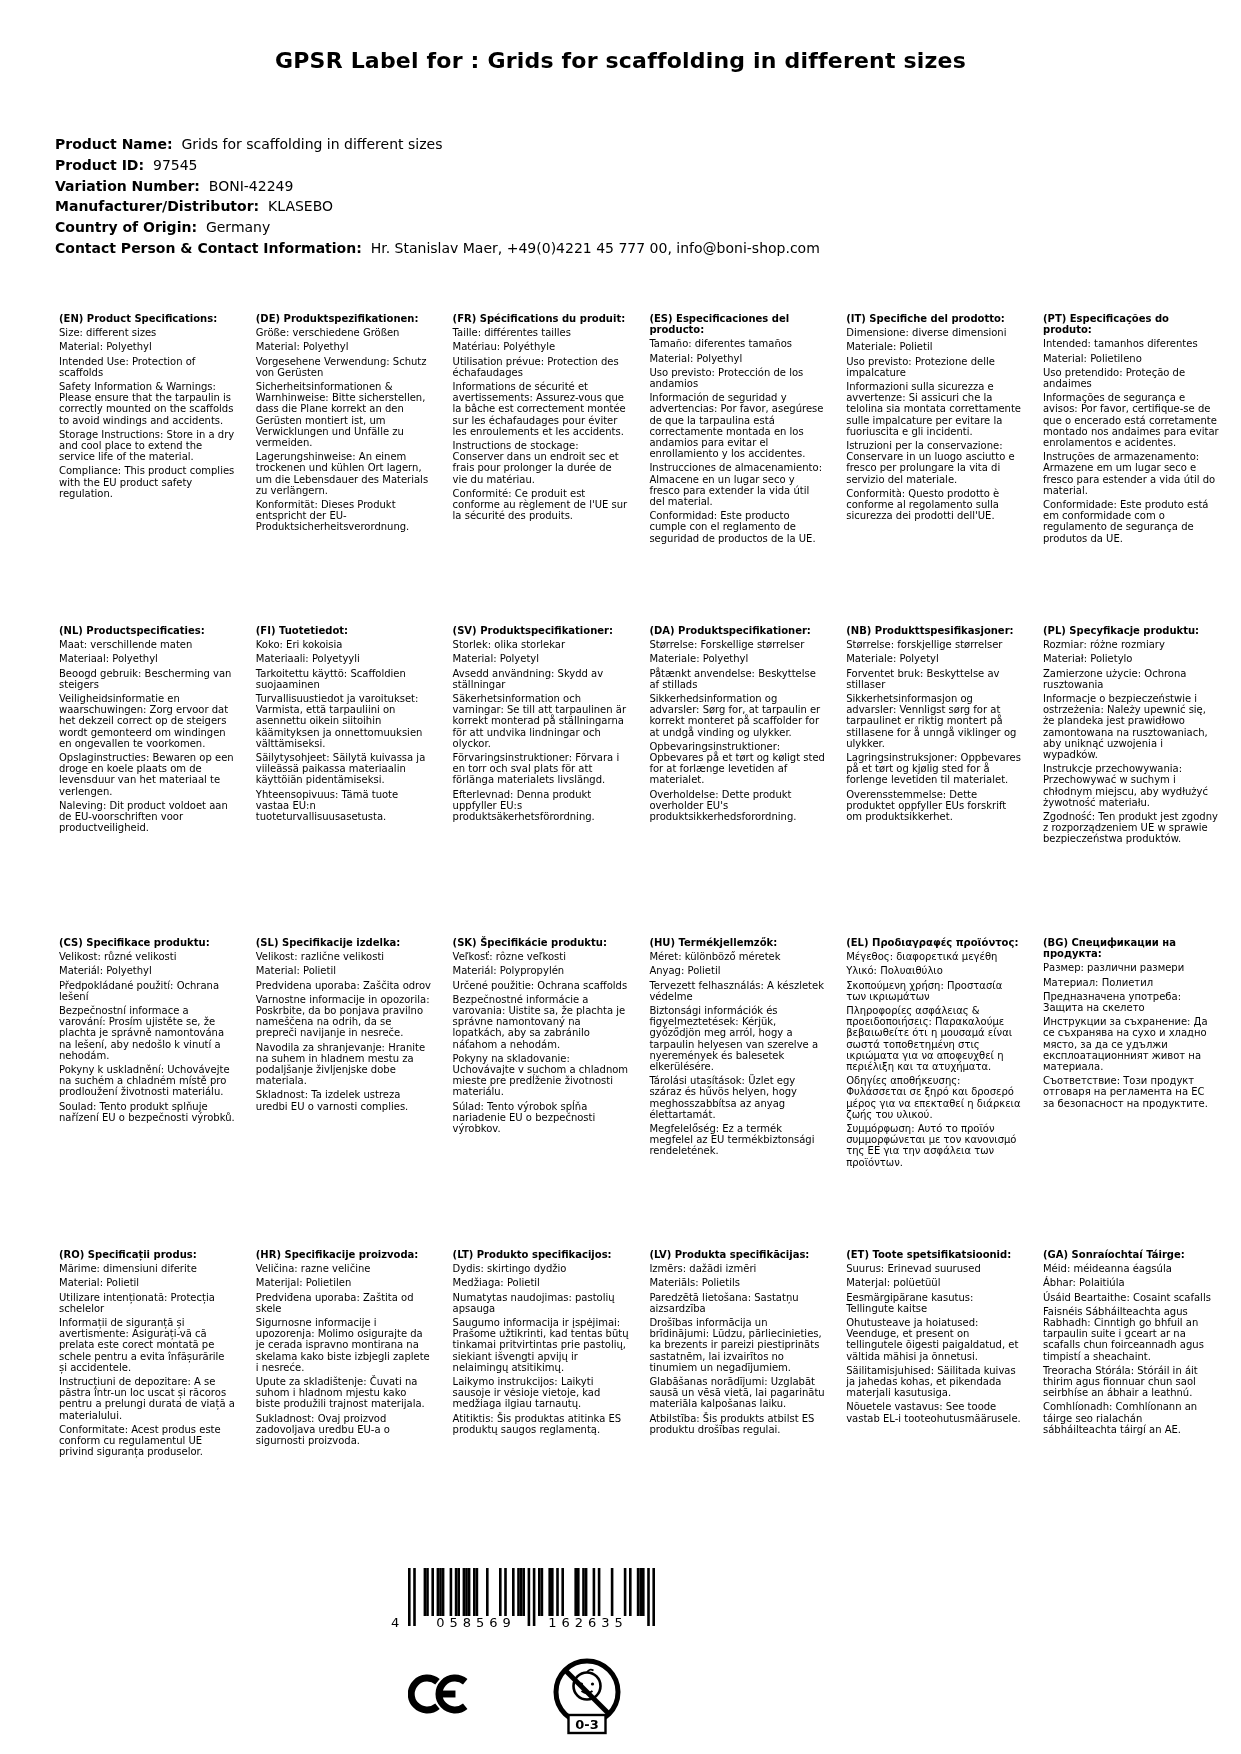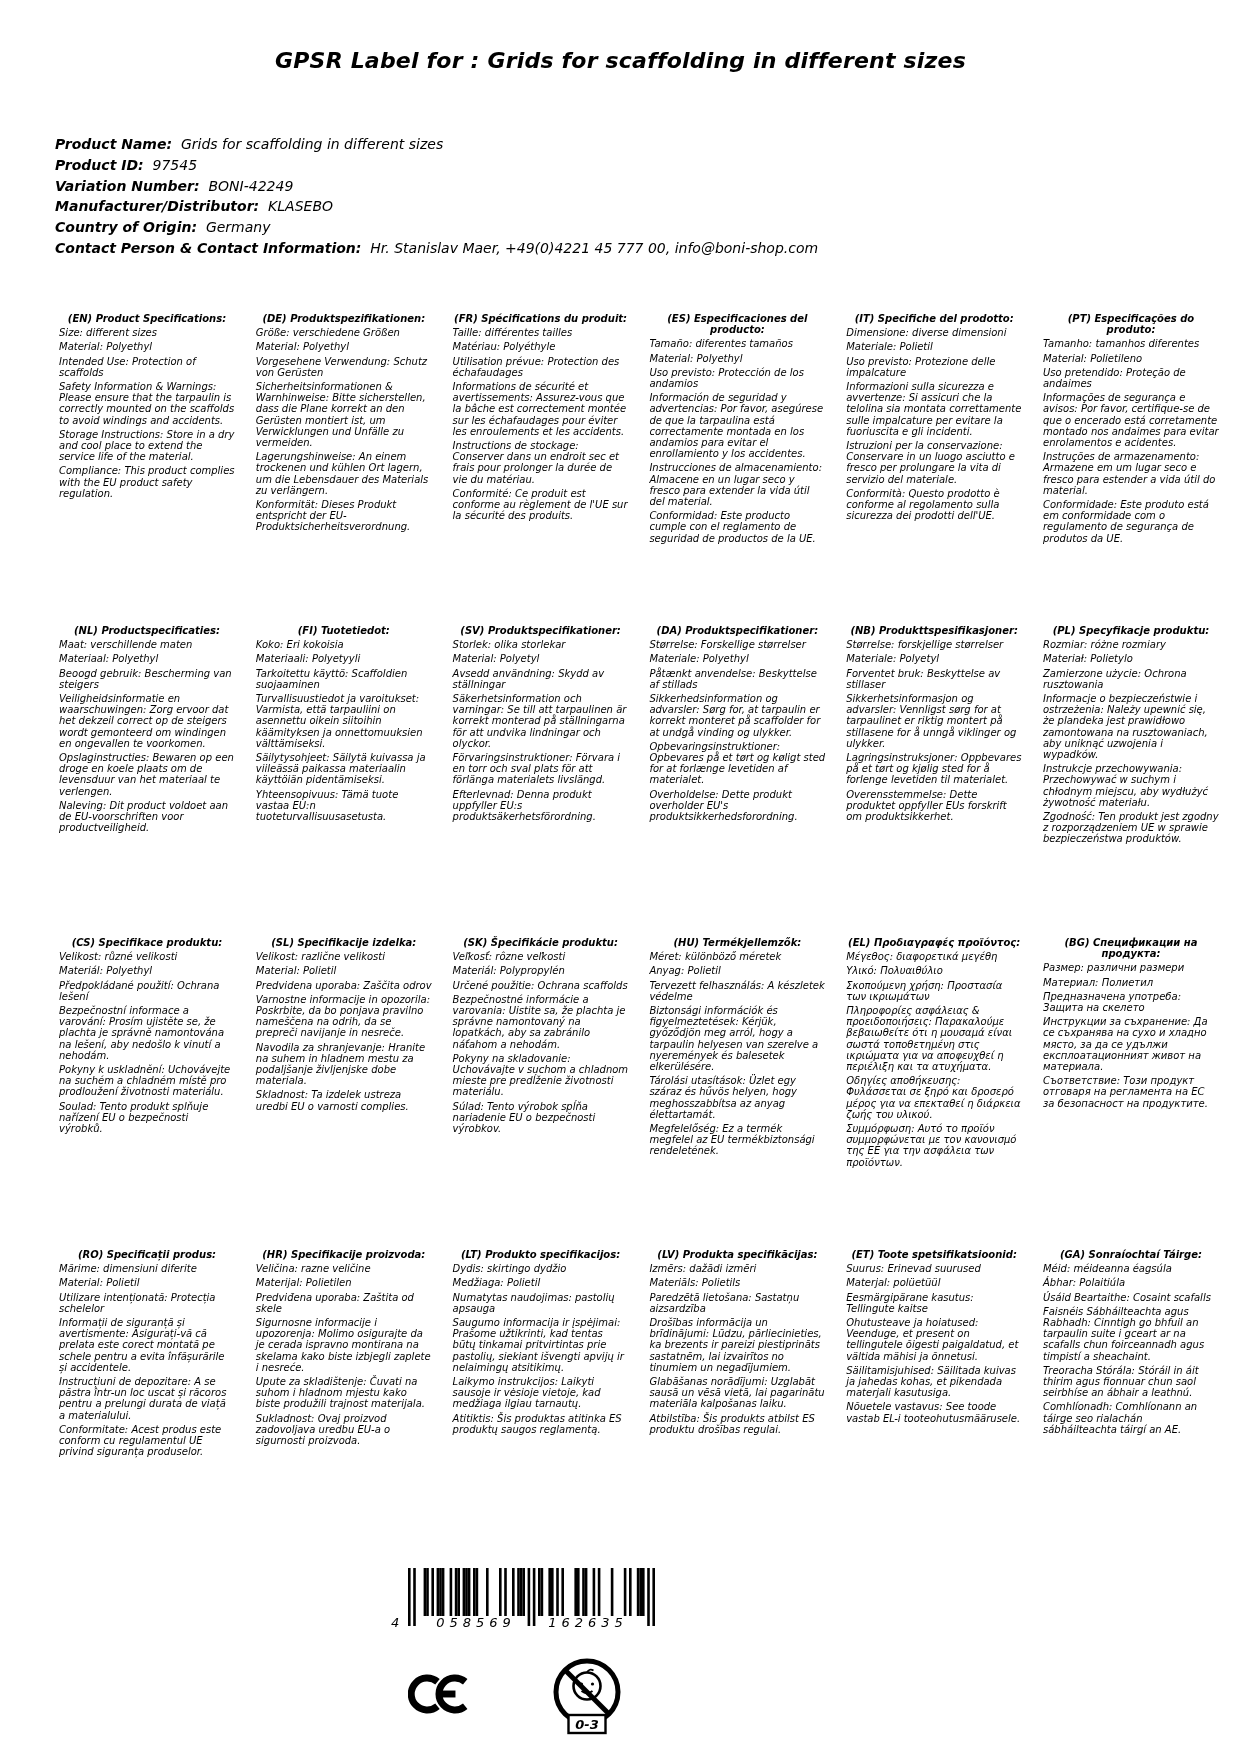--- a/index.html
+++ b/index.html
@@ -1,18 +1,18 @@
 <!DOCTYPE html>
 <html><head>
 <meta charset="utf-8">
 <style>
   html,body { margin:0; padding:0; background:#ffffff; }
   .page {
     position:relative; width:1241px; height:1754px; background:#fff;
-    font-family:"DejaVu Sans", sans-serif; color:#000; overflow:hidden;font-style:italic;
+    font-family:"DejaVu Sans", sans-serif; color:#000; overflow:hidden;
   }
   .main-title {
     position:absolute; top:48px; left:0; width:100%;
     text-align:center; font-size:22px; font-weight:bold; margin:0;
     letter-spacing:0.2px;
   }
   .product-info {
     position:absolute; top:134px; left:55px; font-size:14px; line-height:20.8px;
   }
   .pi-line { white-space:nowrap; }
@@ -21,21 +21,21 @@
   .lang-grid {
     position:absolute; top:313px; left:59px;
     display:grid;
     grid-template-columns:repeat(6,196.8px);
     grid-template-rows:312px 312px 312px auto;
   }
   .lang-block {
     width:176px; font-size:10px; line-height:11.2px;
     word-wrap:break-word; overflow-wrap:break-word;
   }
-  .lang-title { font-weight:bold;text-align:center; }
+  .lang-title { font-weight:bold; }
   .lang-par { margin-top:3px; }
   .barcode-wrap { position:absolute; left:408px; top:1568px; width:247px; height:78px; }
   .barcode-digits span {
     position:absolute; top:47px; font-size:13px; font-family:"DejaVu Sans", sans-serif;
   }
   .bc-lead  { left:-17px; }
   .bc-left  { left:16px;  width:104px; text-align:center; letter-spacing:5px; }
   .bc-right { left:128px; width:104px; text-align:center; letter-spacing:5px; }
   .ce-mark   { position:absolute; left:408px; top:1670px; }
   .age-mark  { position:absolute; left:550px; top:1652px; }
@@ -97,21 +97,21 @@
         <div class="lang-title">(IT) Specifiche del prodotto:</div>
         <div class="lang-par">Dimensione: diverse dimensioni</div>
         <div class="lang-par">Materiale: Polietil</div>
         <div class="lang-par">Uso previsto: Protezione delle impalcature</div>
         <div class="lang-par">Informazioni sulla sicurezza e avvertenze: Si assicuri che la telolina sia montata correttamente sulle impalcature per evitare la fuoriuscita e gli incidenti.</div>
         <div class="lang-par">Istruzioni per la conservazione: Conservare in un luogo asciutto e fresco per prolungare la vita di servizio del materiale.</div>
         <div class="lang-par">Conformità: Questo prodotto è conforme al regolamento sulla sicurezza dei prodotti dell'UE.</div>
       </div>
       <div class="lang-block">
         <div class="lang-title">(PT) Especificações do produto:</div>
-        <div class="lang-par">Tamanho: tamanhos diferentes</div>
+        <div class="lang-par">Intended: tamanhos diferentes</div>
         <div class="lang-par">Material: Polietileno</div>
         <div class="lang-par">Uso pretendido: Proteção de andaimes</div>
         <div class="lang-par">Informações de segurança e avisos: Por favor, certifique-se de que o encerado está corretamente montado nos andaimes para evitar enrolamentos e acidentes.</div>
         <div class="lang-par">Instruções de armazenamento: Armazene em um lugar seco e fresco para estender a vida útil do material.</div>
         <div class="lang-par">Conformidade: Este produto está em conformidade com o regulamento de segurança de produtos da UE.</div>
       </div>
       <div class="lang-block">
         <div class="lang-title">(NL) Productspecificaties:</div>
         <div class="lang-par">Maat: verschillende maten</div>
         <div class="lang-par">Materiaal: Polyethyl</div>

